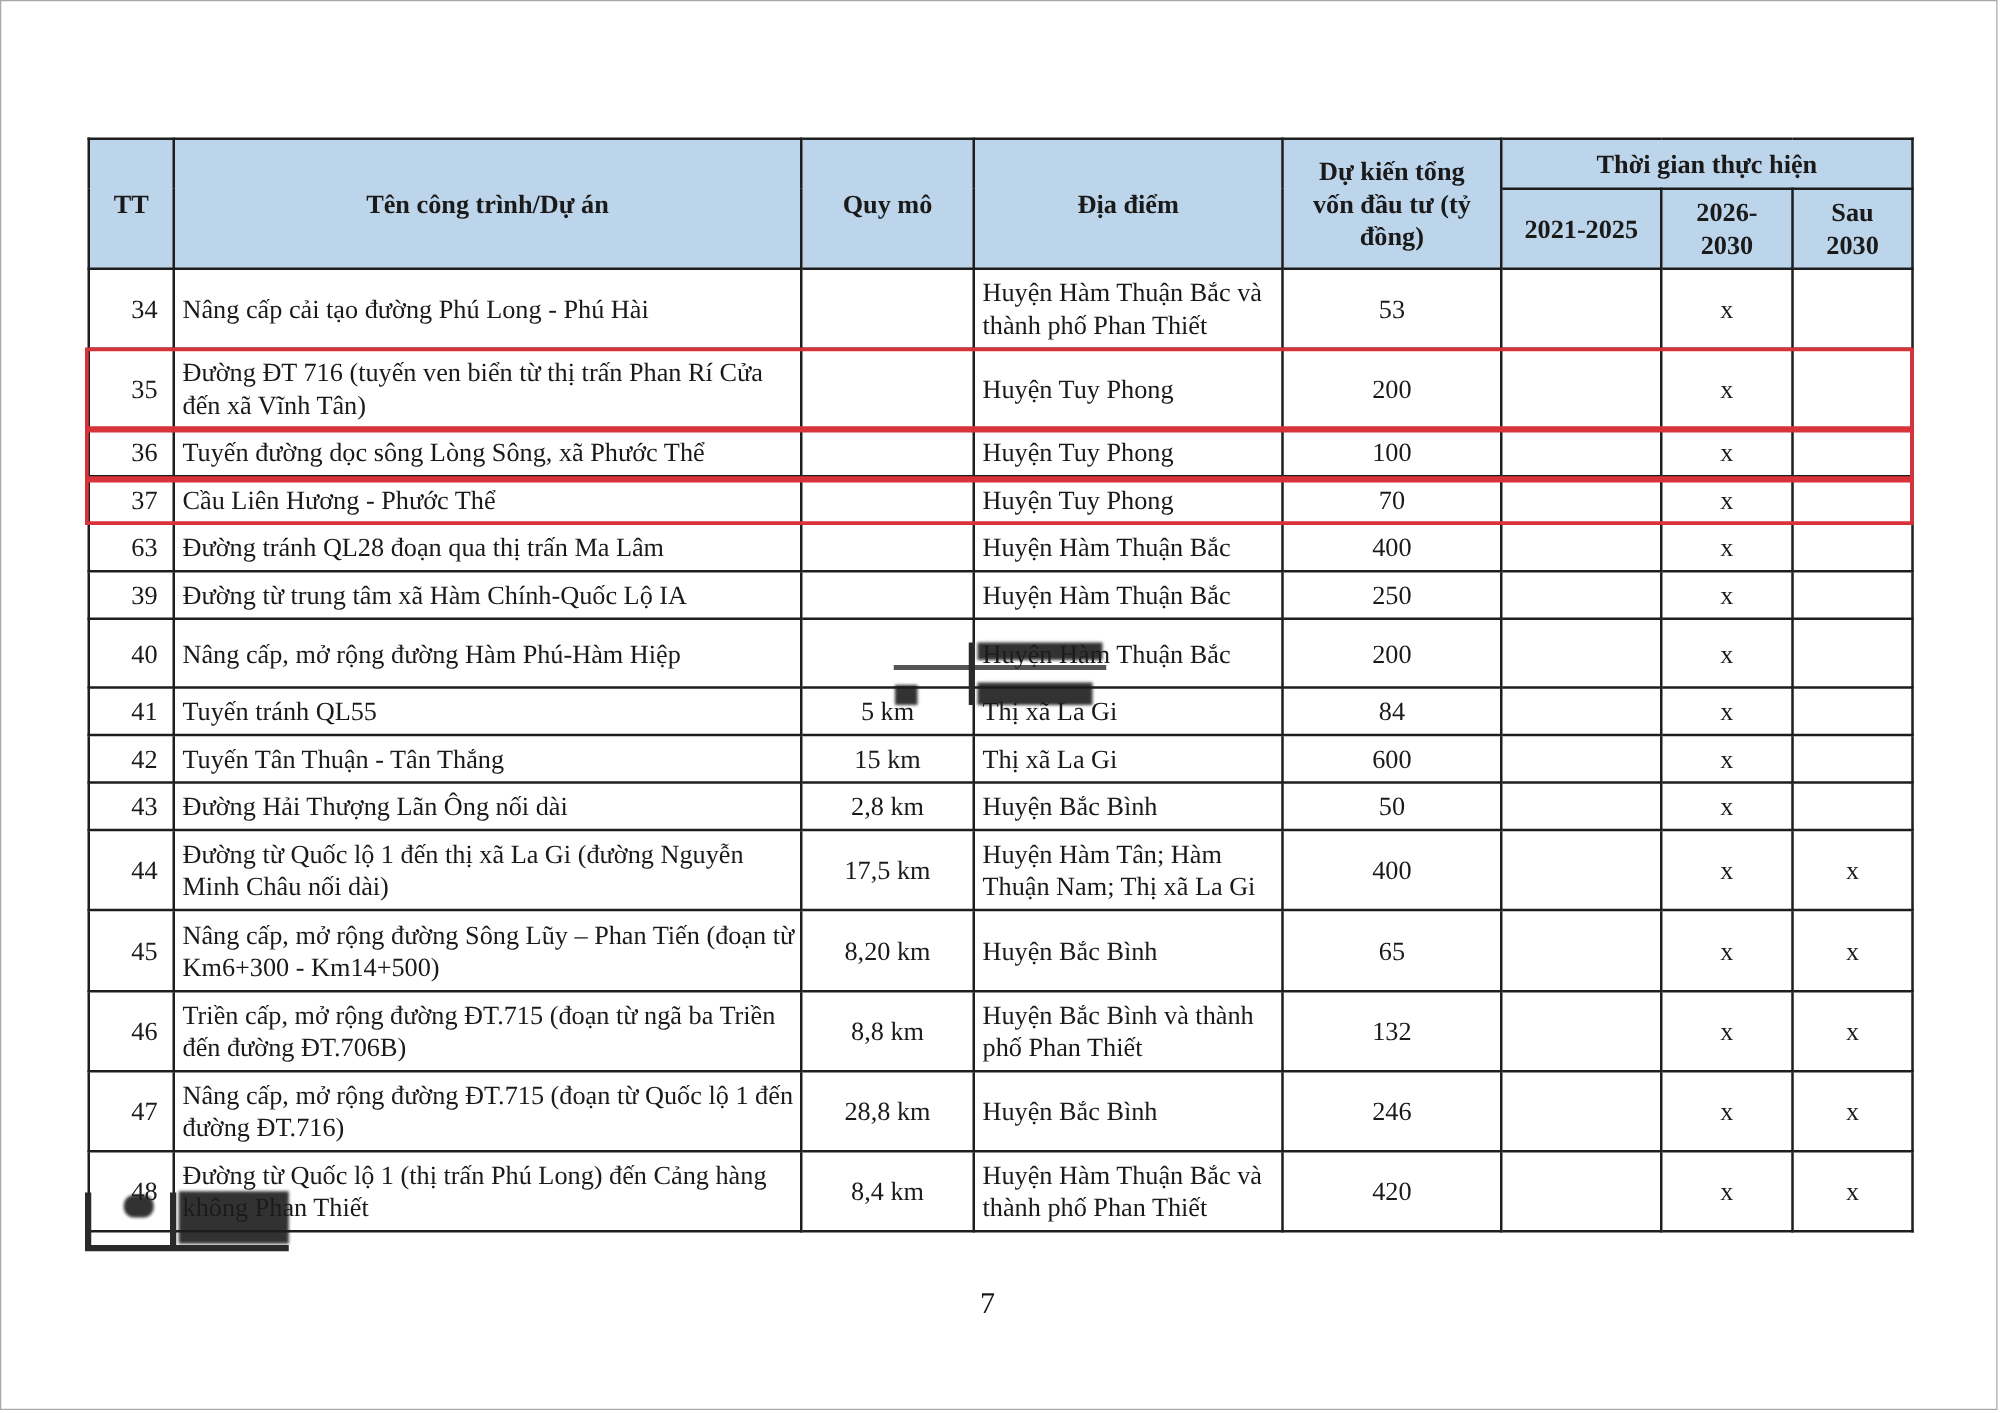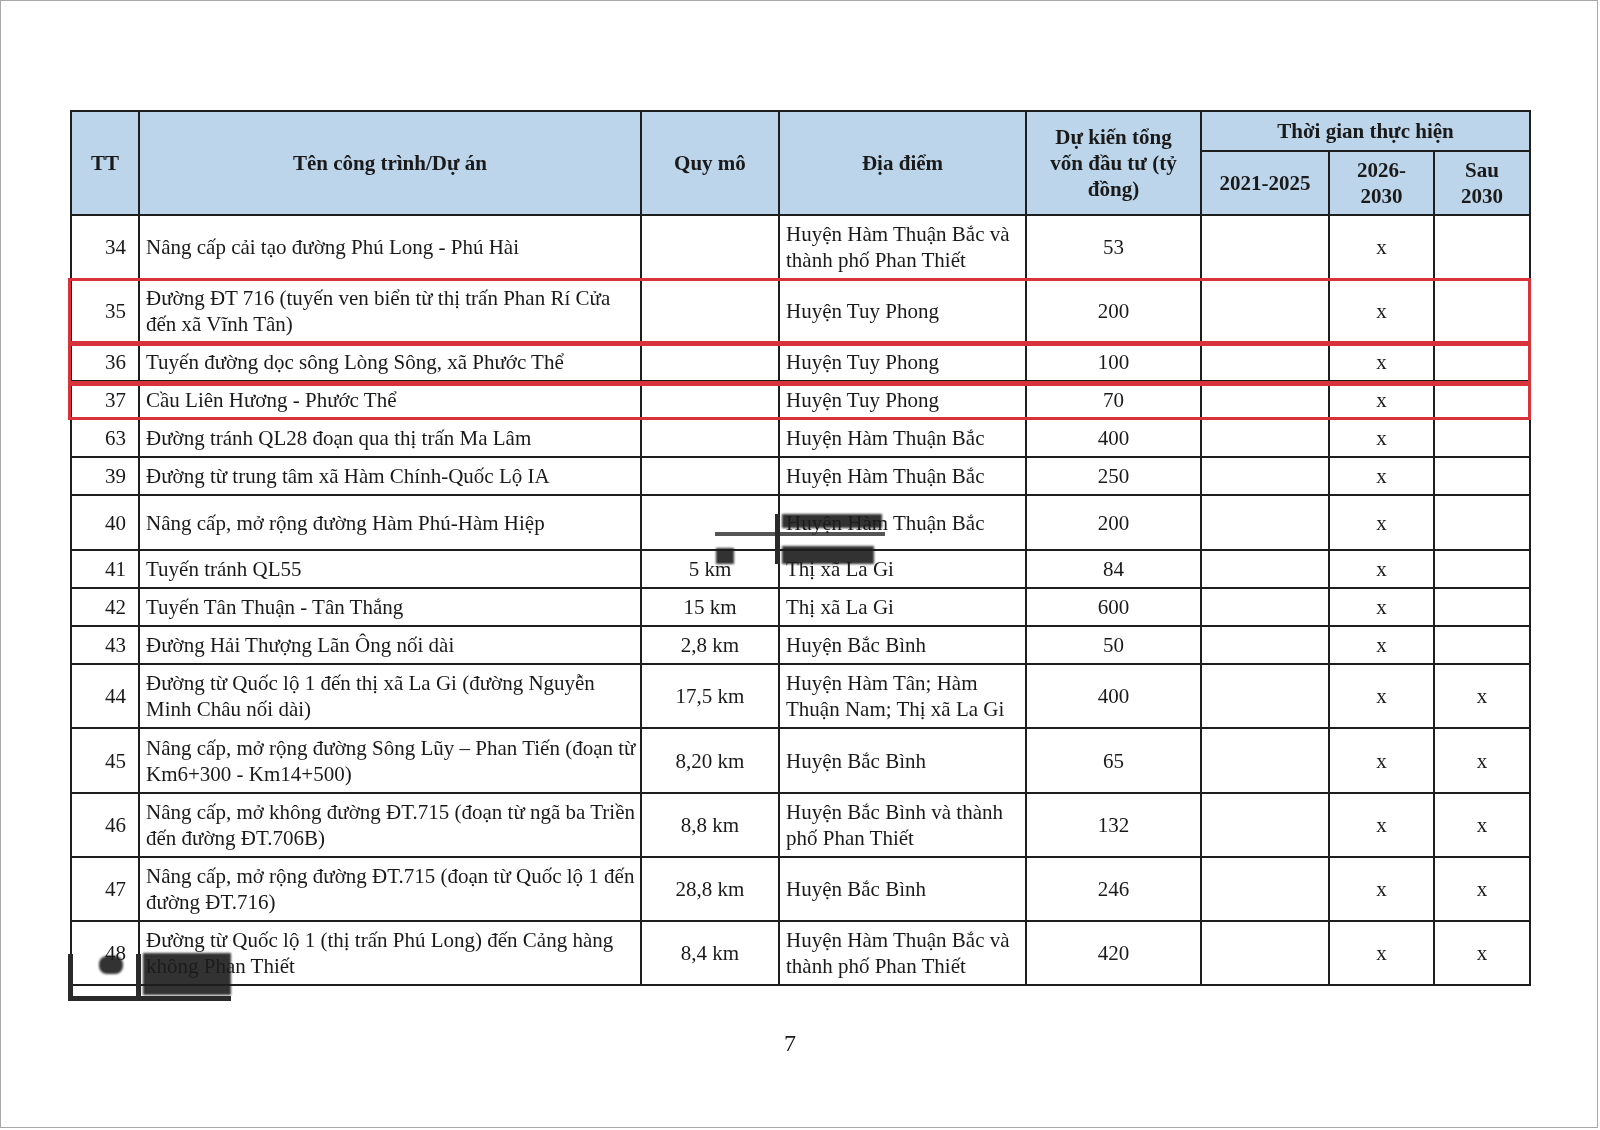--- a/index.html
+++ b/index.html
@@ -226,21 +226,21 @@
       <td class="c-name">Nâng cấp, mở rộng đường Sông Lũy – Phan Tiến (đoạn từ Km6+300 - Km14+500)</td>
       <td class="c-scale">8,20 km</td>
       <td class="c-loc">Huyện Bắc Bình</td>
       <td class="c-cap">65</td>
       <td class="c-mark"></td>
       <td class="c-mark">x</td>
       <td class="c-mark">x</td>
     </tr>
     <tr style="height:64px">
       <td class="c-tt">46</td>
-      <td class="c-name">Nâng cấp, mở không đường ĐT.715 (đoạn từ ngã ba Triền đến đường ĐT.706B)</td>
+      <td class="c-name">Triền cấp, mở rộng đường ĐT.715 (đoạn từ ngã ba Triền đến đường ĐT.706B)</td>
       <td class="c-scale">8,8 km</td>
       <td class="c-loc">Huyện Bắc Bình và thành phố Phan Thiết</td>
       <td class="c-cap">132</td>
       <td class="c-mark"></td>
       <td class="c-mark">x</td>
       <td class="c-mark">x</td>
     </tr>
     <tr style="height:64px">
       <td class="c-tt">47</td>
       <td class="c-name">Nâng cấp, mở rộng đường ĐT.715 (đoạn từ Quốc lộ 1 đến đường ĐT.716)</td>

